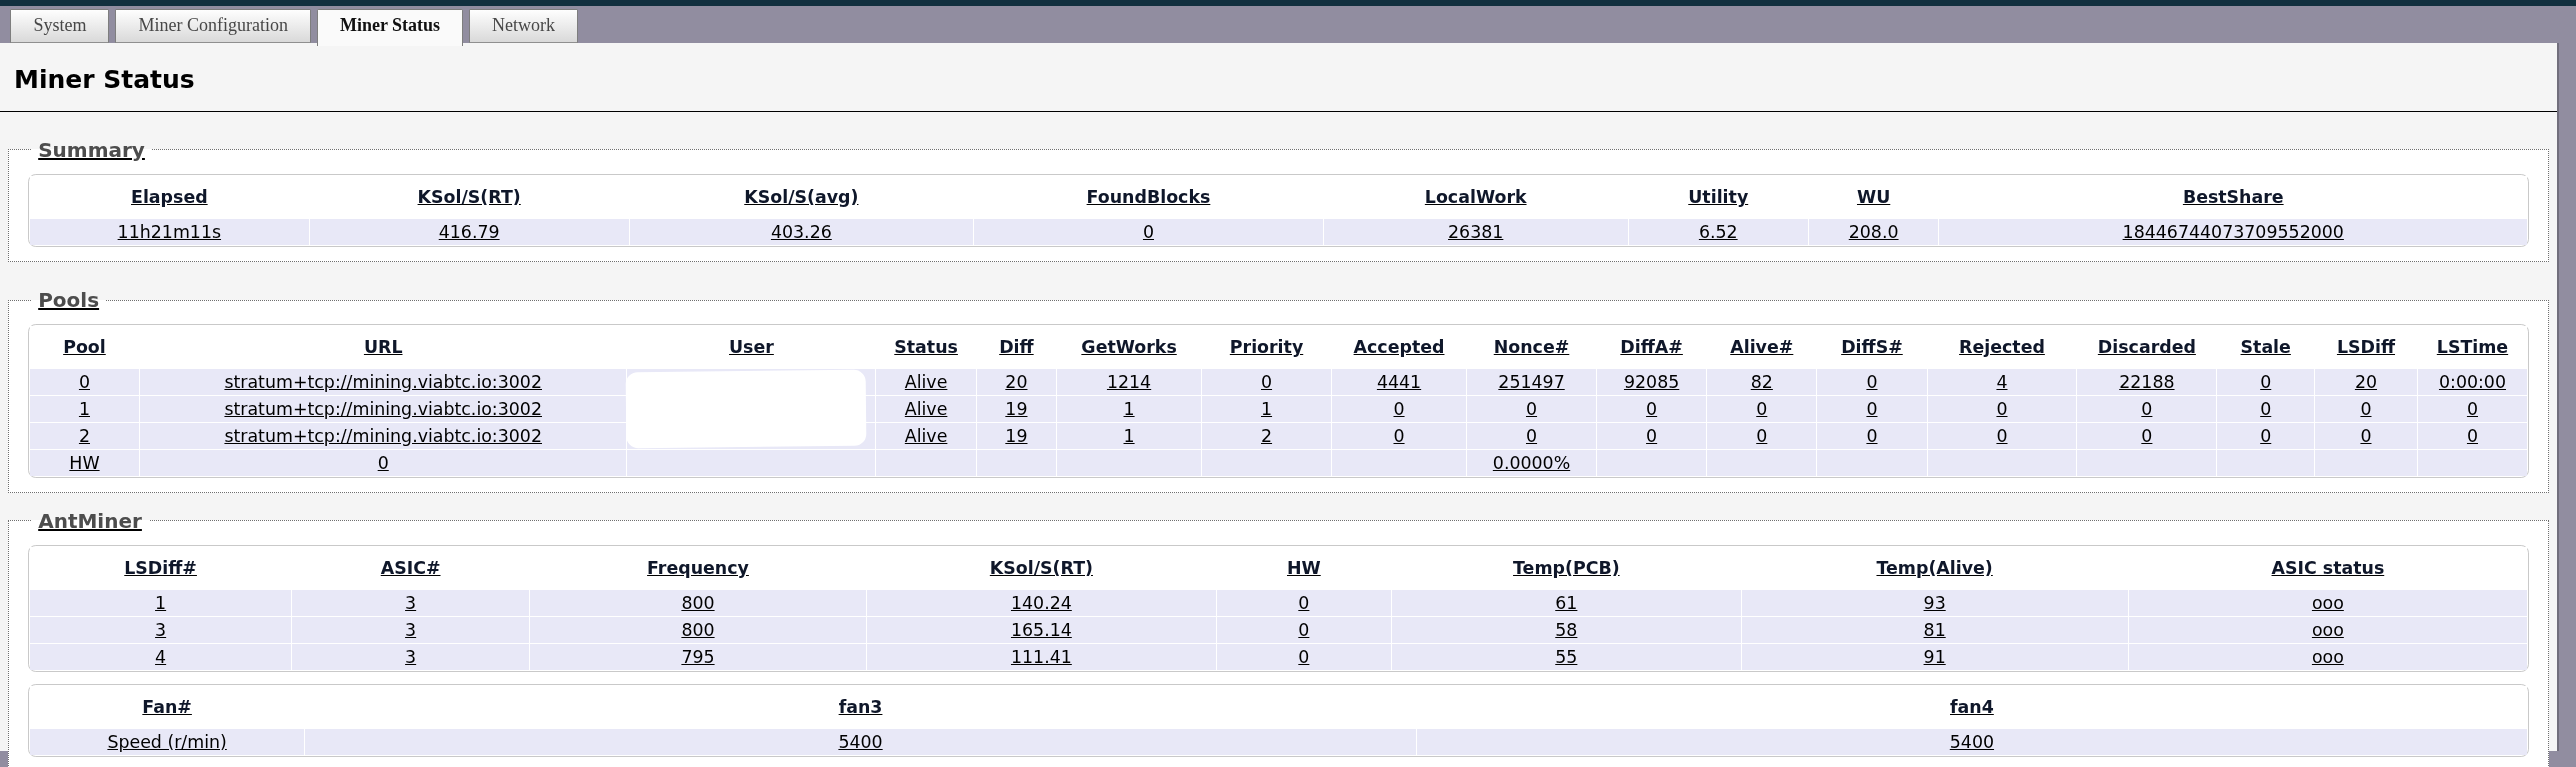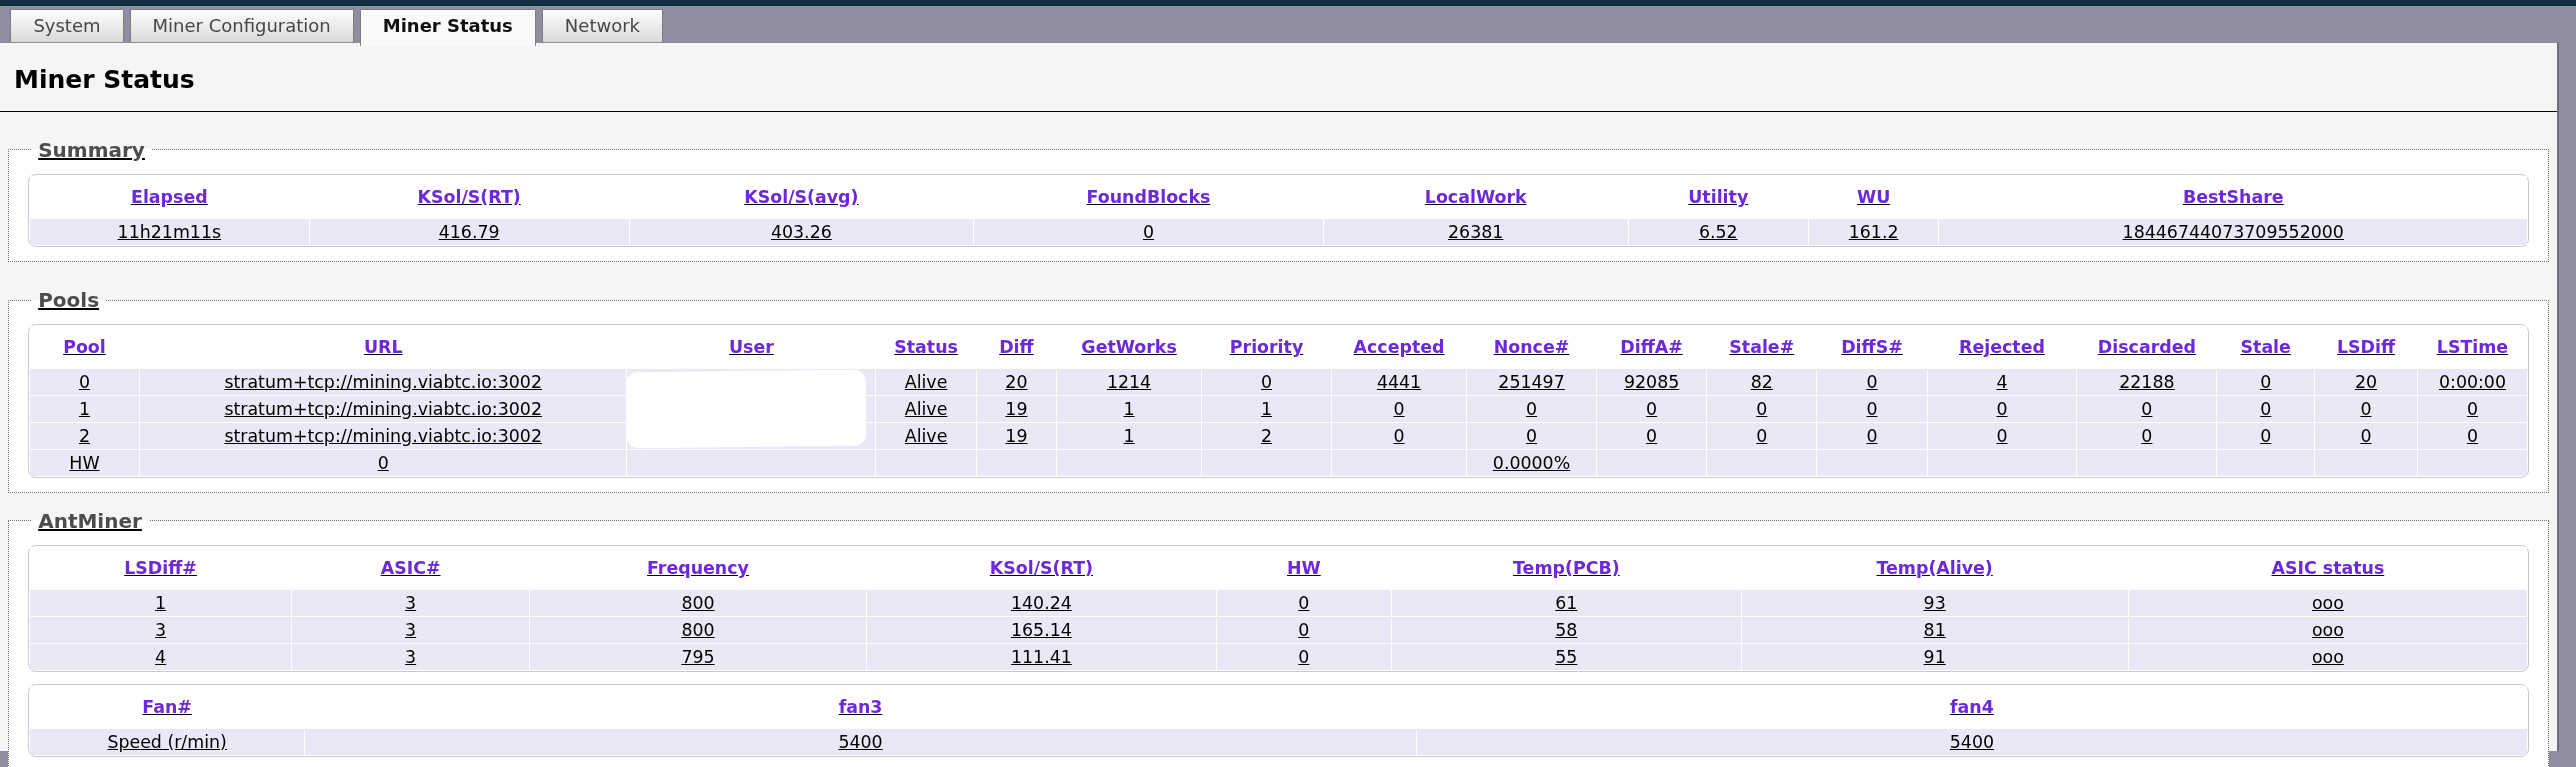--- a/index.html
+++ b/index.html
@@ -8,21 +8,21 @@
     background:#918da0;
     font-family:"DejaVu Sans","Liberation Sans",sans-serif;
     -webkit-font-smoothing:antialiased;
   }
   .top-strip{height:6px;background:#12303f}
   .tabbar{height:37px;background:#918da0;display:flex;align-items:flex-end;padding-left:10.4px;gap:6px;position:relative;z-index:2}
   .tab{
     background:linear-gradient(#fefefe,#d9d9d9);
     border:0.9px solid #7e7e7e;border-bottom:0.9px solid #8f8f8f;
     padding:5.2px 22px 6px;font-size:18px;color:#474747;
-    border-radius:1.7px 1.7px 0 0;white-space:nowrap;cursor:pointer;
+    border-radius:1.7px 1.7px 0 0;white-space:nowrap;cursor:pointer;font-family:Liberation Serif, serif;
   }
   .tab.active{
     background:#fafafa;font-weight:bold;color:#111;
     padding-bottom:9.6px;margin-bottom:-2.6px;border-bottom:none;
   }
   .content{
     position:absolute;top:43px;left:0;width:2559px;height:708px;
     background:#f5f5f5;border-right:2.6px solid #716e7c;box-sizing:border-box;
   }
   h1.page-title{margin:22.6px 0 0 14px;font-size:25px;line-height:28px;color:#000;font-weight:bold}
@@ -33,21 +33,21 @@
     text-decoration:underline;
   }
   fieldset.pools-fs{}
   fieldset.antminer-fs{margin-top:15.6px}
   legend{font-size:20px;font-weight:bold;color:#4d4d4d;padding:0 7px;margin-left:12px}
   .tbl-holder{position:relative;margin:5.2px 8.7px 0 8.7px}
   table{
     width:100%;table-layout:fixed;border:0.9px solid #c9c9c9;border-radius:7.8px;
     border-spacing:1.7px;background:#fff;
   }
-  th{font-size:17.4px;font-weight:bold;color:#6d28d9;height:40px;background:#fff;text-align:center;
+  th{font-size:17.4px;font-weight:bold;color:#0f172a;height:40px;background:#fff;text-align:center;
      overflow:hidden;white-space:nowrap}
   td{font-size:17.4px;color:#000;height:26px;background:#e8e8f7;text-align:center;vertical-align:middle;
      padding:0 1.7px;overflow:hidden;white-space:nowrap}
   .fans-holder{margin-top:12px}
   .redaction-mask{
     position:absolute;background:#fff;left:23.9%;top:47px;width:9.6%;height:76px;
     border-radius:12px;transform:rotate(-0.6deg);
   }
 </style>
 </head>
@@ -94,21 +94,21 @@
             </tr>
           </thead>
           <tbody>
             <tr>
               <td>11h21m11s</td>
               <td>416.79</td>
               <td>403.26</td>
               <td>0</td>
               <td>26381</td>
               <td>6.52</td>
-              <td>161.2</td>
+              <td>208.0</td>
               <td>18446744073709552000</td>
             </tr>
           </tbody>
         </table>
     </div>
   </fieldset>
 
   <fieldset class="pools-fs">
     <legend>Pools</legend>
     <div class="tbl-holder">
@@ -137,21 +137,21 @@
               <th>Pool</th>
               <th>URL</th>
               <th>User</th>
               <th>Status</th>
               <th>Diff</th>
               <th>GetWorks</th>
               <th>Priority</th>
               <th>Accepted</th>
               <th>Nonce#</th>
               <th>DiffA#</th>
-              <th>Stale#</th>
+              <th>Alive#</th>
               <th>DiffS#</th>
               <th>Rejected</th>
               <th>Discarded</th>
               <th>Stale</th>
               <th>LSDiff</th>
               <th>LSTime</th>
             </tr>
           </thead>
           <tbody>
             <tr>

